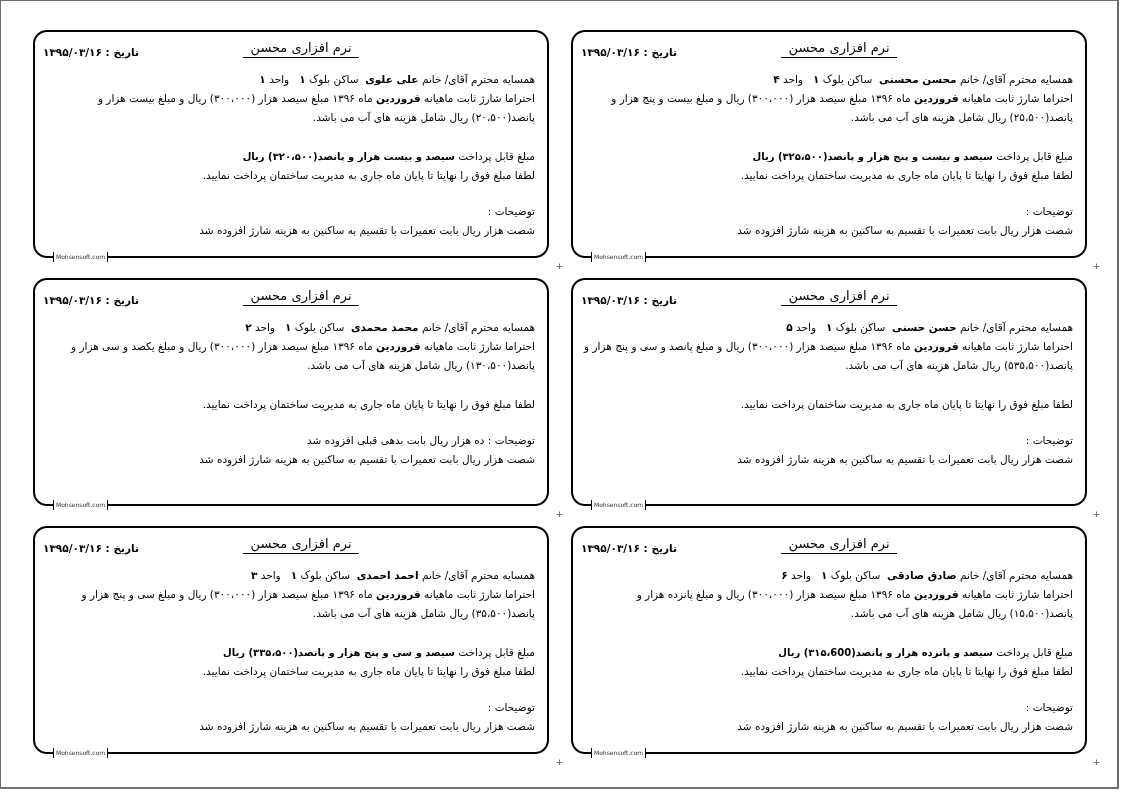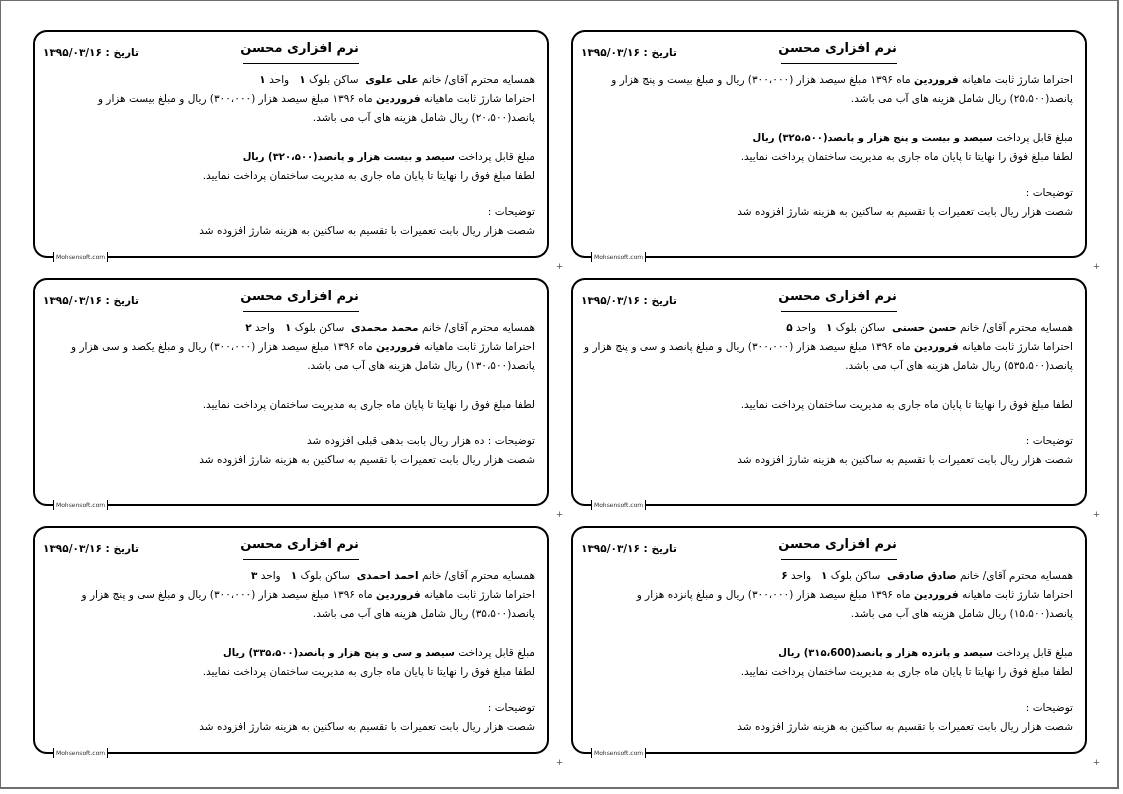--- a/index.html
+++ b/index.html
@@ -1,39 +1,40 @@
 <!DOCTYPE html>
 <html><head>
   <meta charset="utf-8">
   <style>
     html, body { margin: 0; padding: 0; background: #ffffff; }
     body { width: 1123px; height: 794px; position: relative; overflow: hidden; font-family: "DejaVu Sans", sans-serif; color: #000; }
     .page-frame { position: absolute; left: 0; top: 0; width: 1119px; height: 789px; border-right: 2px solid #6e6e6e; border-bottom: 2px solid #6e6e6e; border-top: 1px solid #6e6e6e; border-left: 1px solid #6e6e6e; box-sizing: border-box; }
     .card { position: absolute; width: 516px; height: 228px; border: 2px solid #000; border-radius: 14px; box-sizing: border-box; direction: rtl; }
-    .card .title { position: absolute; top: 8px; left: 208px; width: 116px; text-align: center; font-size: 13px; font-weight: bold; border-bottom: 1.5px solid #000; padding-bottom: 8px; direction: rtl; white-space: nowrap; }
+    .card .title { position: absolute; top: 8px; left: 208px; width: 116px; text-align: center; font-size: 13px; font-weight: normal; border-bottom: 1.5px solid #000; padding-bottom: 2px; direction: rtl; white-space: nowrap; }
     .card .date { position: absolute; top: 14px; left: 8px; font-size: 10.5px; direction: rtl; white-space: nowrap; font-weight: bold; }
     .card .body { position: absolute; top: 38px; right: 12px; left: 10px; font-size: 10.5px; line-height: 19px; text-align: right; }
     .card .line { white-space: nowrap; }
     .card .line.wrap { white-space: normal; }
     .card b { font-weight: bold; }
     .card .gap { height: 20px; }
     .card .gap2 { height: 17px; }
     .card .amount { font-size: 10px; }
     .card .footer-mark { position: absolute; bottom: -6px; left: 18px; background: #fff; padding: 0 2px; font-size: 6px; color: #333; border-left: 1px solid #000; border-right: 1px solid #000; line-height: 10px; direction: ltr; }
     .crosshair { position: absolute; font-size: 9px; color: #555; line-height: 9px; width: 9px; text-align: center; }
   </style>
 </head>
 <body>
 
 <div class="page-frame"></div>
 
 <div class="card" style="left:571px; top:30px;">
   <div class="title">نرم افزاری محسن</div>
   <div class="date"><span>تاریخ :</span> <span>۱۳۹۵/۰۳/۱۶</span></div>
   <div class="body">
+    <div class="line"><span>همسایه محترم  آقای/ خانم</span> <b>محسن محسنی</b>&nbsp; <span>ساکن بلوک</span> <b>۱</b> &nbsp; <span>واحد</span> <b>۴</b></div>
     <div class="line wrap"><span>احتراما شارژ ثابت ماهیانه</span> <b>فروردین</b> <span>ماه ۱۳۹۶  مبلغ سیصد هزار (۳۰۰،۰۰۰) ریال و مبلغ بیست و پنج هزار و پانصد(۲۵،۵۰۰) ریال شامل هزینه های آب می باشد.</span></div>
     <div class="gap"></div>
     <div class="line"><span>مبلغ قابل پرداخت</span> <b class="amount">سیصد و بیست و پنج هزار و پانصد(۳۲۵،۵۰۰) ریال</b></div>
     <div class="line">لطفا مبلغ فوق را نهایتا تا پایان ماه جاری به مدیریت ساختمان پرداخت نمایید.</div>
     <div class="gap2"></div>
     <div class="line"><span>توضیحات :</span> <span></span></div>
     <div class="line">شصت هزار ریال بابت تعمیرات با تقسیم به ساکنین به هزینه شارژ افزوده شد</div>
   </div>
   <div class="footer-mark">Mohsensoft.com</div>
 </div>

